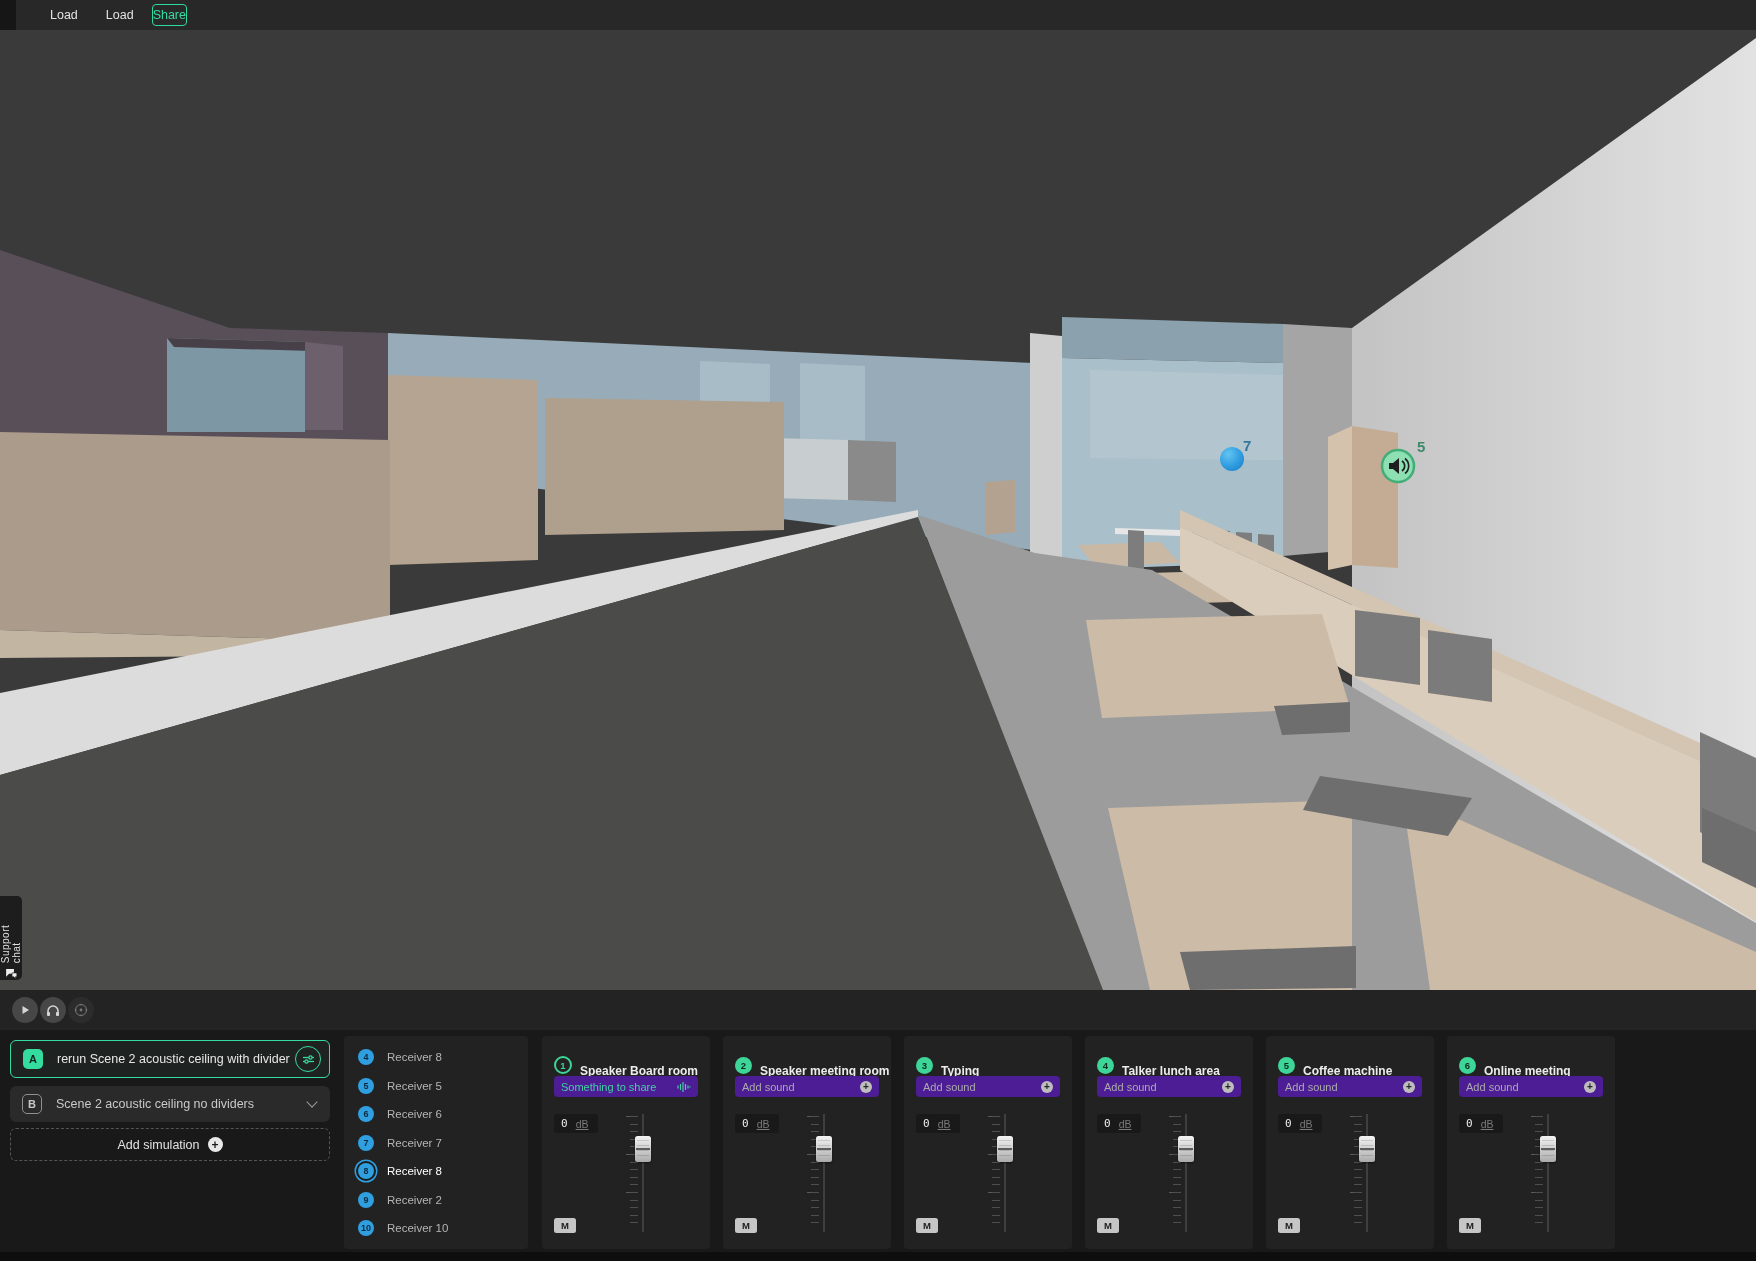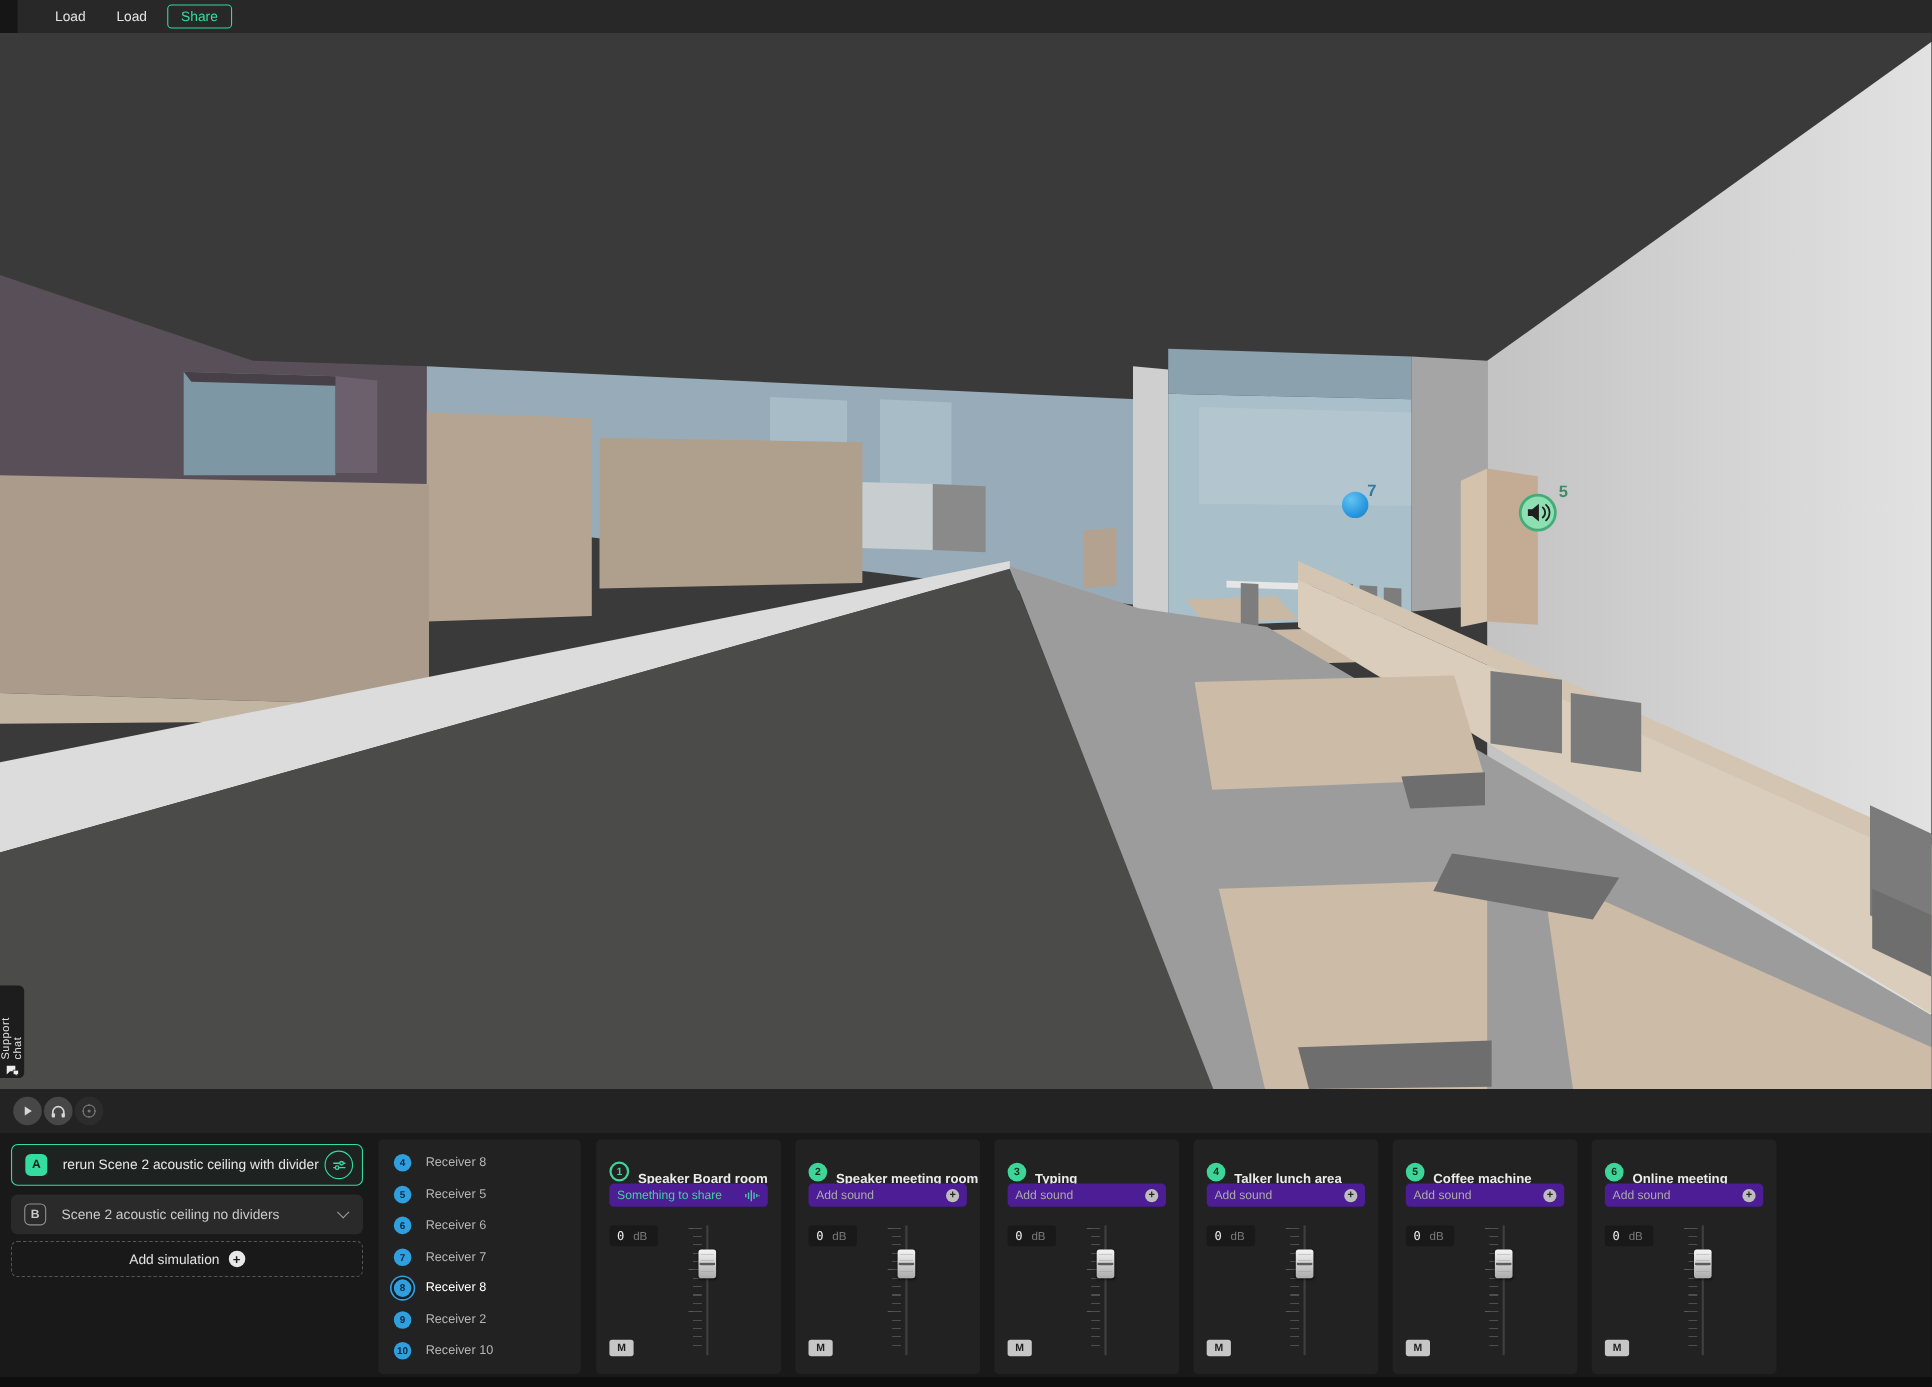--- a/index.html
+++ b/index.html
@@ -1,19 +1,19 @@
 <!DOCTYPE html>
 <html><head>
 <meta charset="utf-8">
 <style>
   * { margin:0; padding:0; box-sizing:border-box; }
   html,body { width:1756px; height:1261px; background:#161616; font-family:"Liberation Sans", sans-serif; overflow:hidden; }
   #topbar { position:absolute; left:16px; top:0; width:1756px; height:30px; background:#282828; display:flex; align-items:center; gap:8px; padding-left:24px; z-index:30; }
   .tb-btn { color:#e3e3e3; font-size:12.5px; padding:4px 10px; cursor:pointer; }
-  .tb-share { color:#35dca0; border:1px solid #2fd9a2; border-radius:4px; padding:3px 12px; font-size:12.5px; }
+  .tb-share { color:#35dca0; border:1px solid #2fd9a2; border-radius:4px; padding:3px 0; font-size:12.5px; }
   #viewport { position:absolute; left:0; top:30px; width:1756px; height:960px; background:#3a3a3a; }
   #viewport svg { display:block; }
   
   #support-tab { position:absolute; left:0; top:896px; width:22px; height:84px; background:#1d1d1d; border-radius:0 5px 5px 0; z-index:25; display:flex; flex-direction:column; align-items:center; justify-content:flex-start; padding-top:6px; cursor:pointer; }
   #support-tab .vtext { writing-mode:vertical-rl; transform:rotate(180deg); color:#e0e0e0; font-size:10px; letter-spacing:.5px; }
   #support-tab svg { margin-top:5px; }
   
   #transport { position:absolute; left:0; top:990px; width:1756px; height:40px; background:#232323; z-index:10; }
   .t-btn { position:absolute; top:7px; width:26px; height:26px; border-radius:50%; background:#474747; display:flex; align-items:center; justify-content:center; cursor:pointer; }
   .t-btn.dim { background:#353535; opacity:.55; }
@@ -46,21 +46,21 @@
   .src-head { position:absolute; left:12px; top:16px; display:flex; align-items:center; gap:8px; }
   .src-badge { width:17px; height:17px; border-radius:50%; background:#3ed598; color:#0e2c1f; font-size:9.5px; font-weight:bold; display:flex; align-items:center; justify-content:center; flex-shrink:0; }
   .src-badge.ring { background:transparent; border:2px solid #3ed598; color:#3ed598; width:18px; height:18px; }
   .src-title { color:#ececec; font-size:12px; font-weight:bold; white-space:nowrap;margin-top:12px; }
   .snd-row { position:absolute; left:12px; top:40px; width:144px; height:21px; background:#4c1d95; border-radius:4px; display:flex; align-items:center; padding:0 7px; cursor:pointer; }
   .snd-label { flex:1; font-size:11px; color:#ababab; }
   .snd-label.teal { color:#45cfa2; }
   .plus-mini { width:12px; height:12px; border-radius:50%; background:#bdbdbd; color:#232323; font-size:10px; font-weight:bold; display:flex; align-items:center; justify-content:center; line-height:0; }
   .db-box { position:absolute; left:12px; top:78px; width:44px; height:19px; background:#191919; border-radius:3px; display:flex; align-items:center; padding:0 7px; gap:8px; }
   .db-val { color:#eeeeee; font-size:11px; font-family:"DejaVu Sans Mono", monospace; }
-  .db-unit { color:#7a7a7a; font-size:10.5px; }
+  .db-unit { color:#7a7a7a; font-size:10.5px;text-decoration:underline; }
   .slider { position:absolute; left:0; top:0; width:100%; height:100%; }
   .sl-track { position:absolute; left:100px; top:78px; width:2px; height:118px; background:#3f3f3f; }
   .sl-ticks-minor { position:absolute; left:88px; top:80px; width:8px; height:114px;
      background:repeating-linear-gradient(to bottom, #4e4e4e 0 1px, transparent 1px 7.6px); }
   .sl-ticks-major { position:absolute; left:84px; top:80px; width:12px; height:114px;
      background:repeating-linear-gradient(to bottom, #5a5a5a 0 1px, transparent 1px 38px); }
   .sl-handle { position:absolute; left:93px; top:100px; width:16px; height:26px; border-radius:2.5px;
      background:linear-gradient(#f4f4f4, #ababab); cursor:grab;
      box-shadow:0 1px 2px rgba(0,0,0,.5); }
   .sl-handle:before { content:""; position:absolute; left:1px; right:1px; top:12px; height:1.5px; background:#5c5c5c; }

